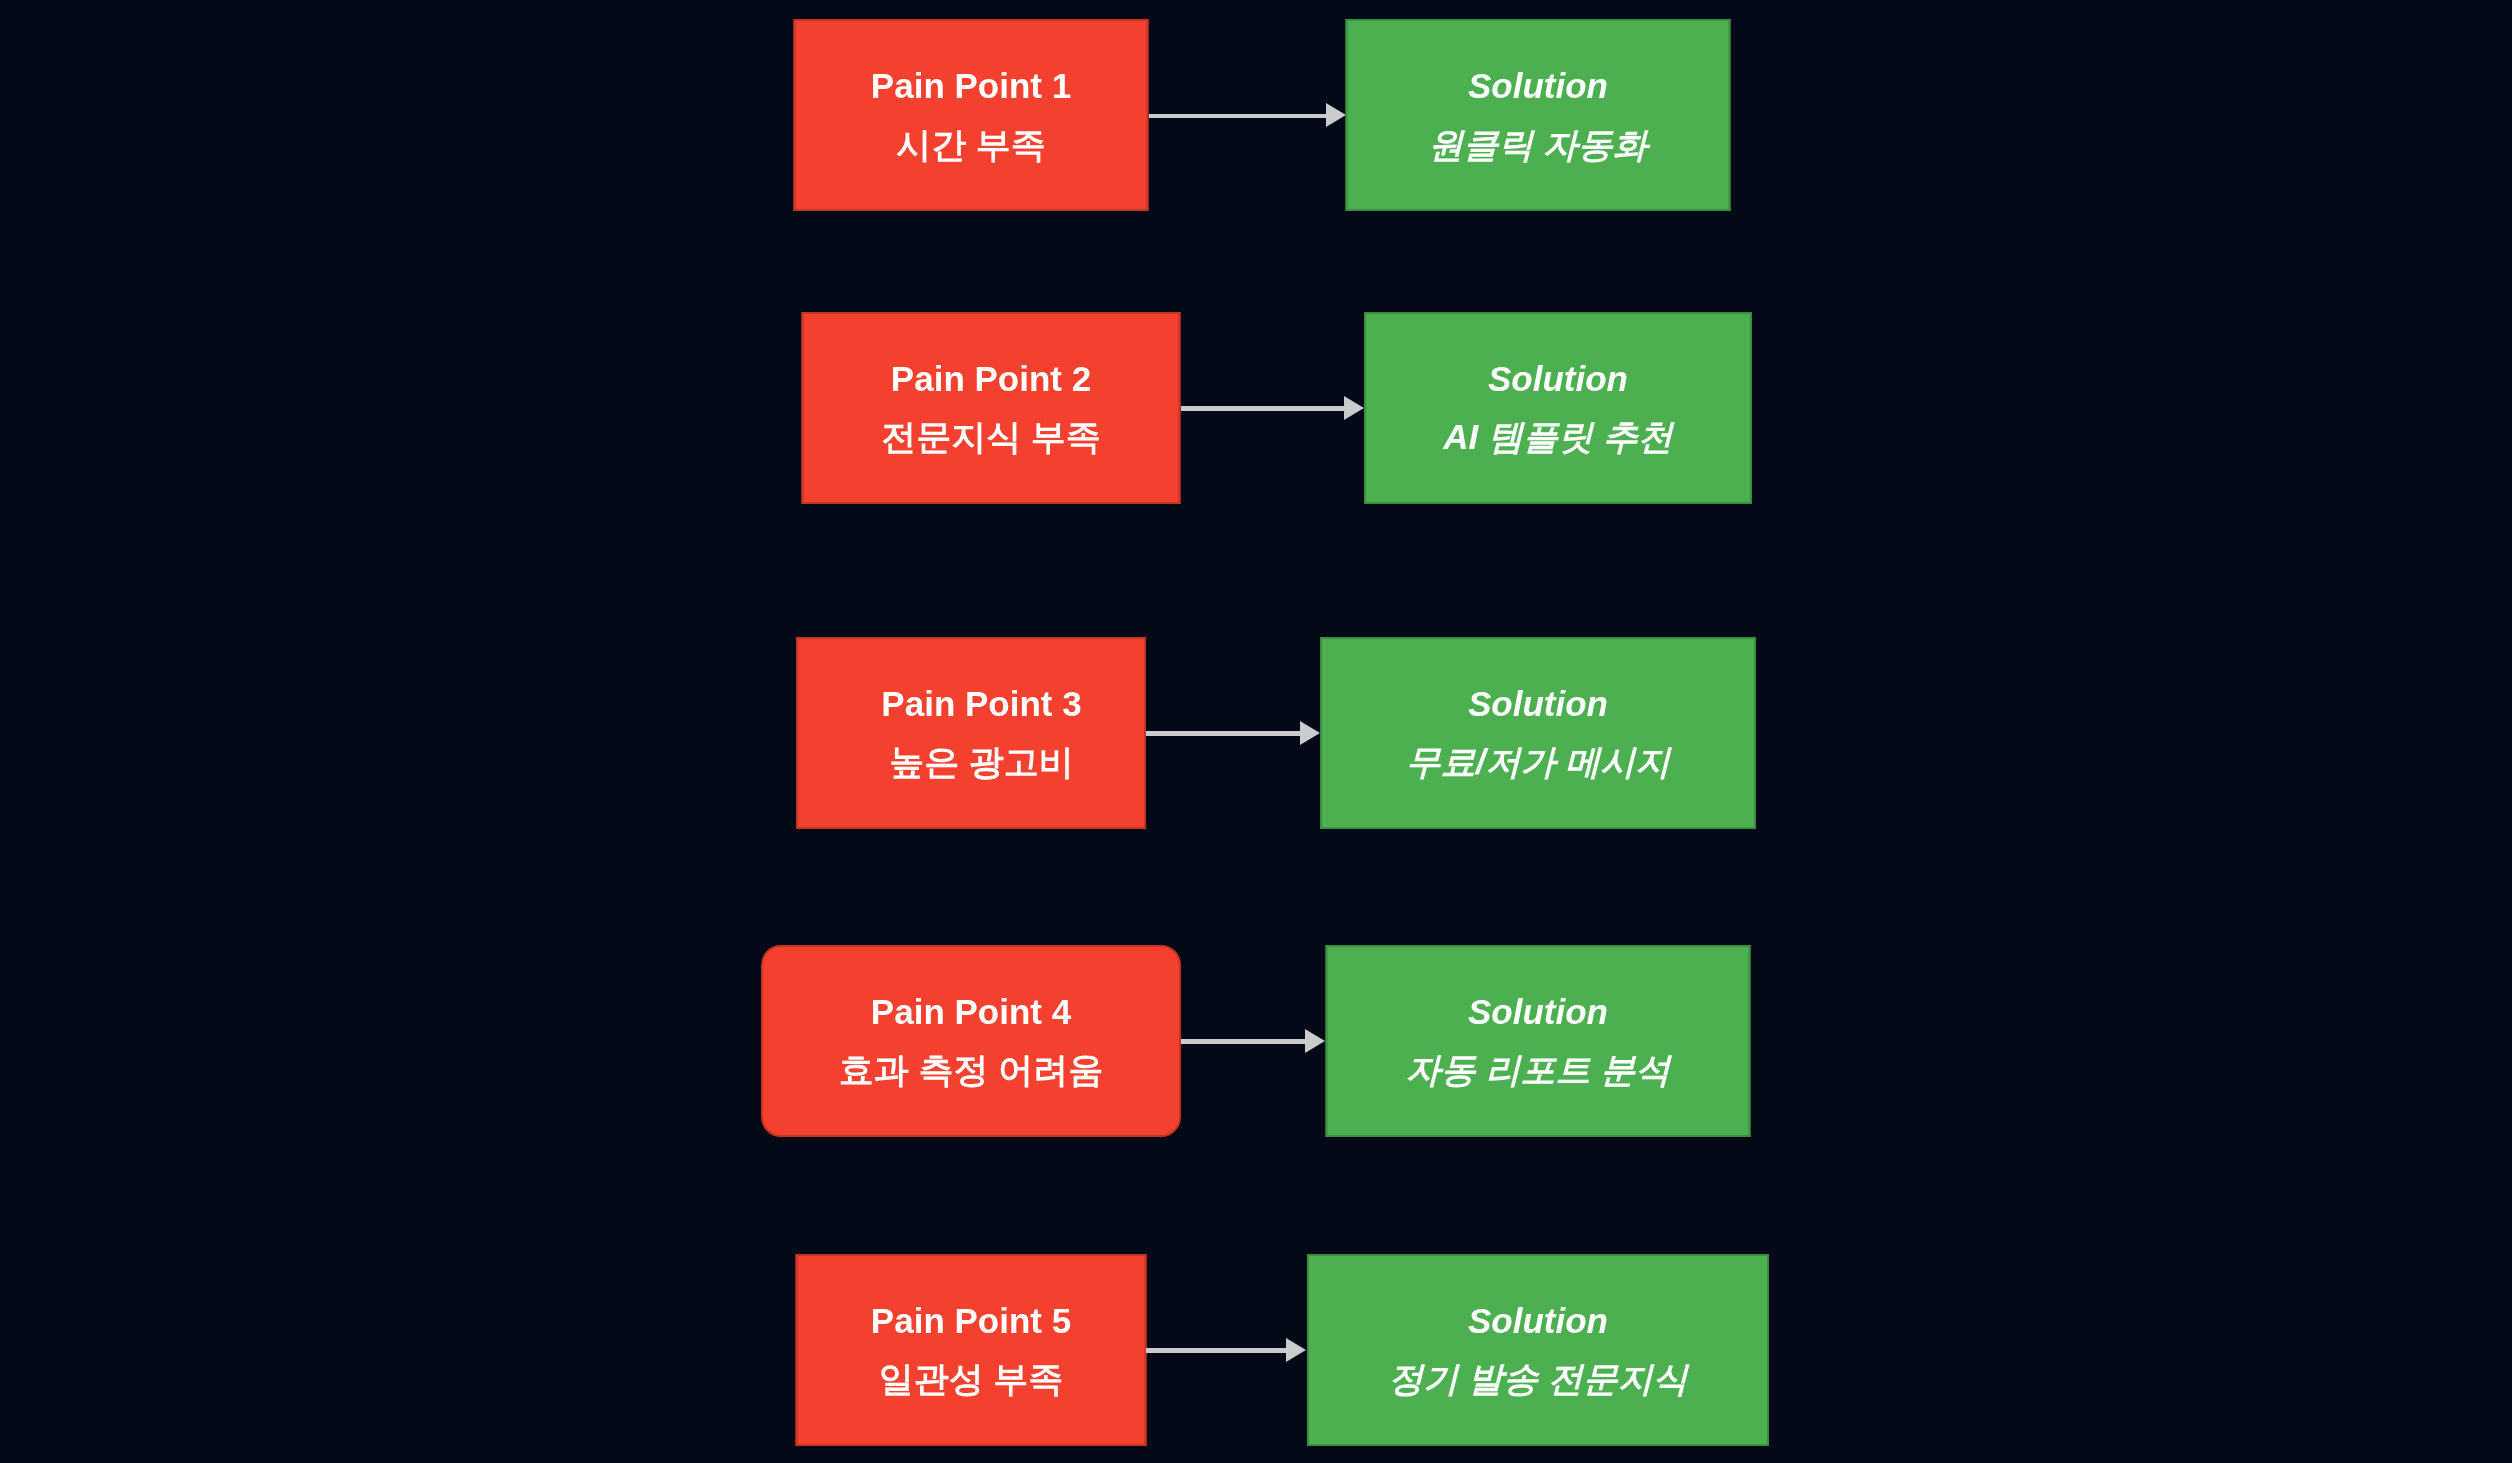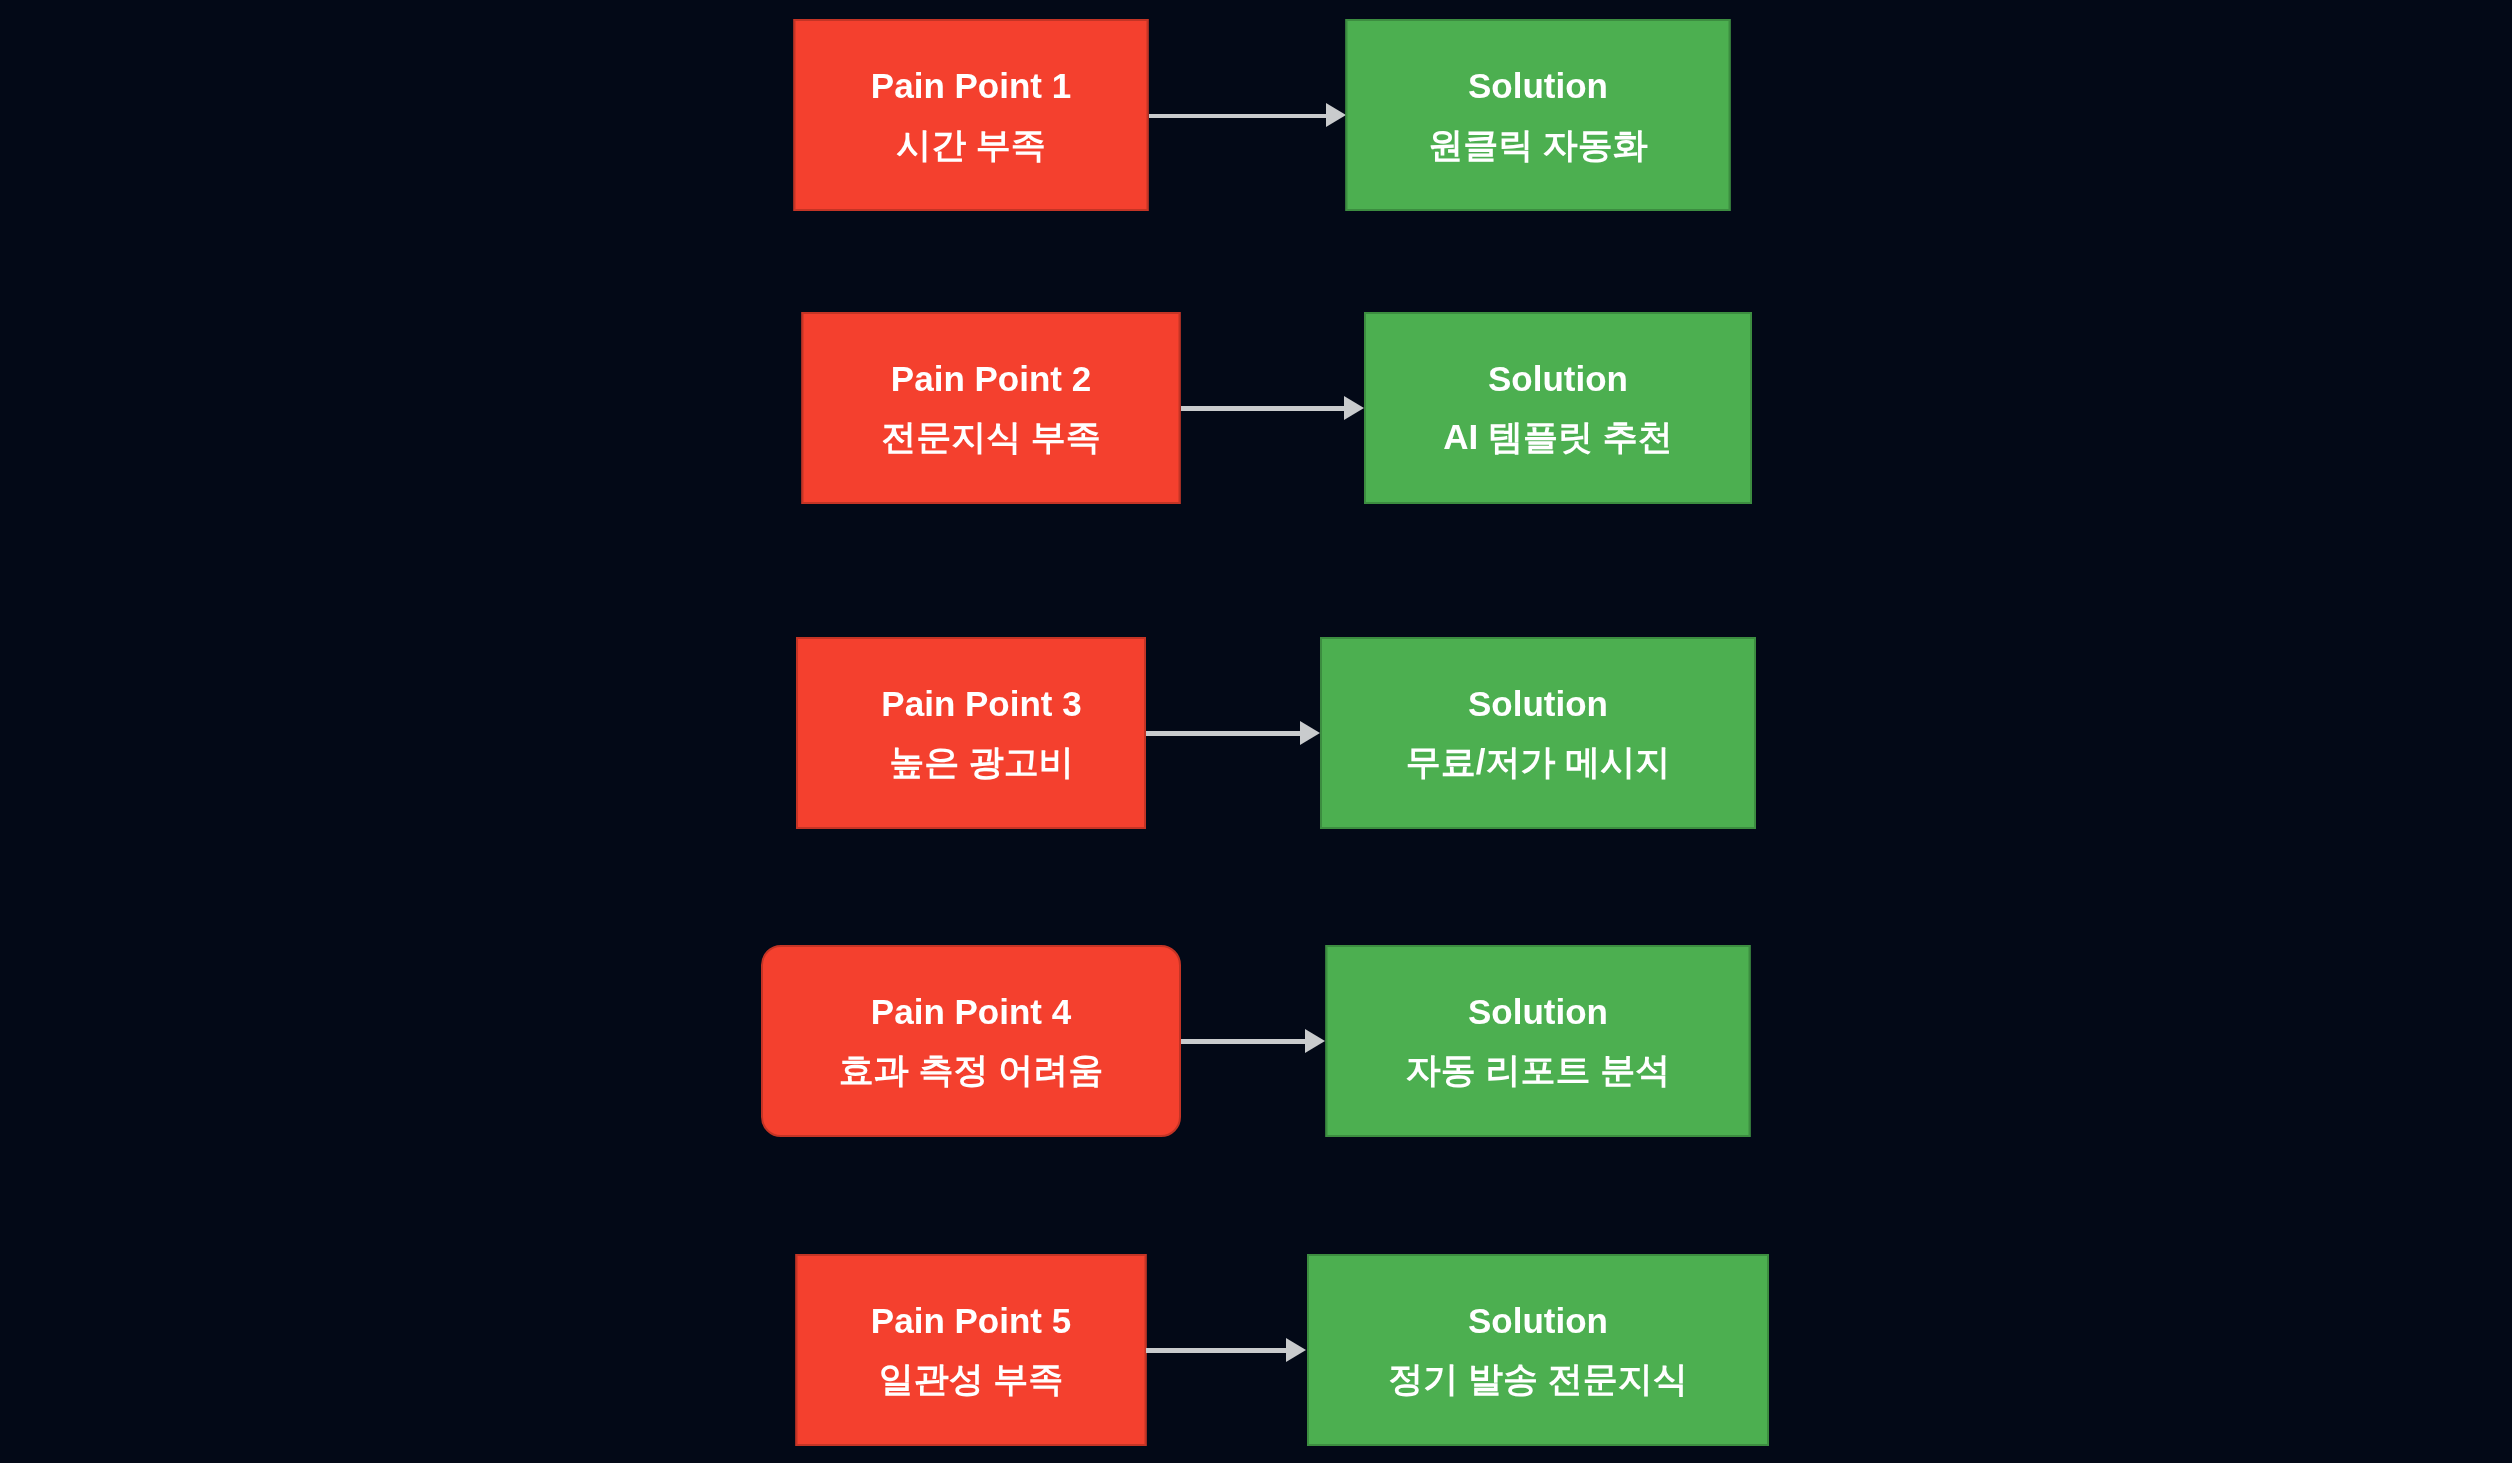--- a/index.html
+++ b/index.html
@@ -53,20 +53,21 @@
     left: 971px;
     transform: translateX(-50%);
     background: var(--pain-fill, #f4402e);
     border-color: var(--pain-border, #c43425);
   }
   .solution {
     left: 1538px;
     transform: translateX(-50%);
     background: var(--solution-fill, #4caf50);
     border-color: var(--solution-border, #3c8d40);
+    font-style: italic;
   }
   .row:nth-child(1) .pain { width: 355px; }  .row:nth-child(1) .solution { width: 385px; }
   .row:nth-child(2) .pain { width: 379px; }  .row:nth-child(2) .solution { width: 388px; }
   .row:nth-child(3) .pain { width: 350px; padding-left: 21px; }  .row:nth-child(3) .solution { width: 436px; }
   .row:nth-child(4) .pain { width: 420px; border-radius: 20px; }  .row:nth-child(4) .solution { width: 425px; }
   .row:nth-child(5) .pain { width: 351px; }  .row:nth-child(5) .solution { width: 462px; }
 
   .arrow {
     position: absolute;
     top: 96px;

